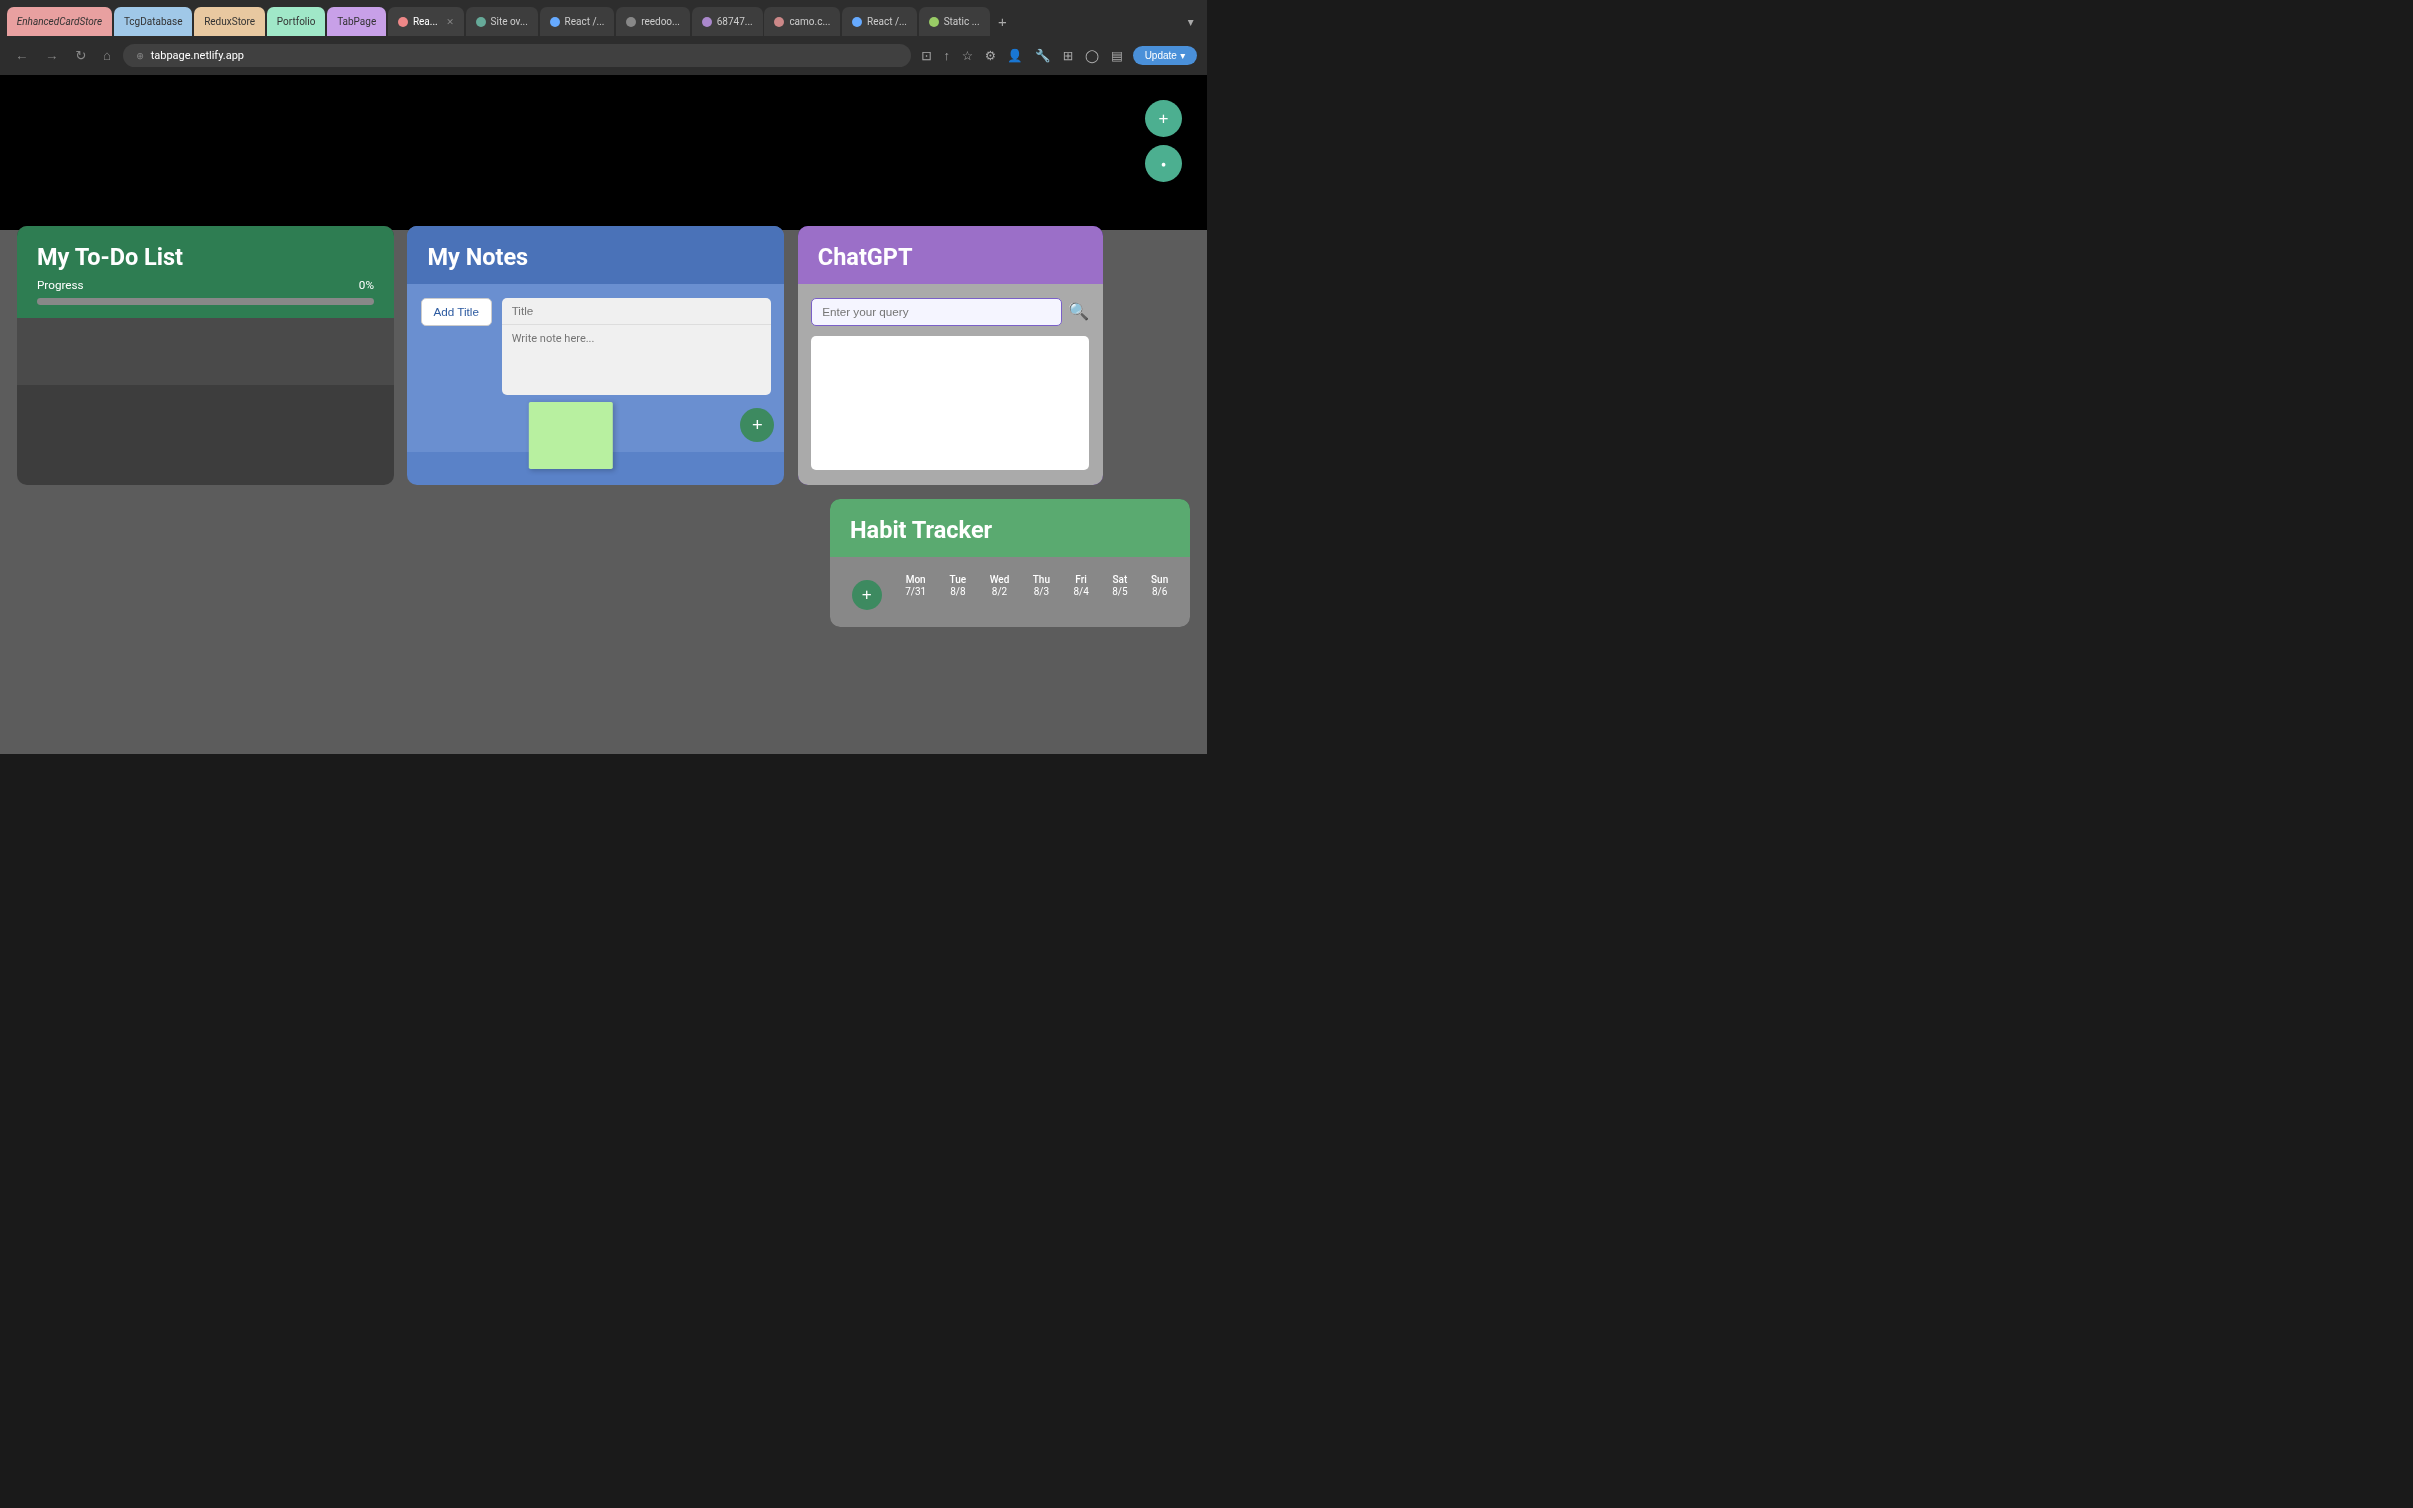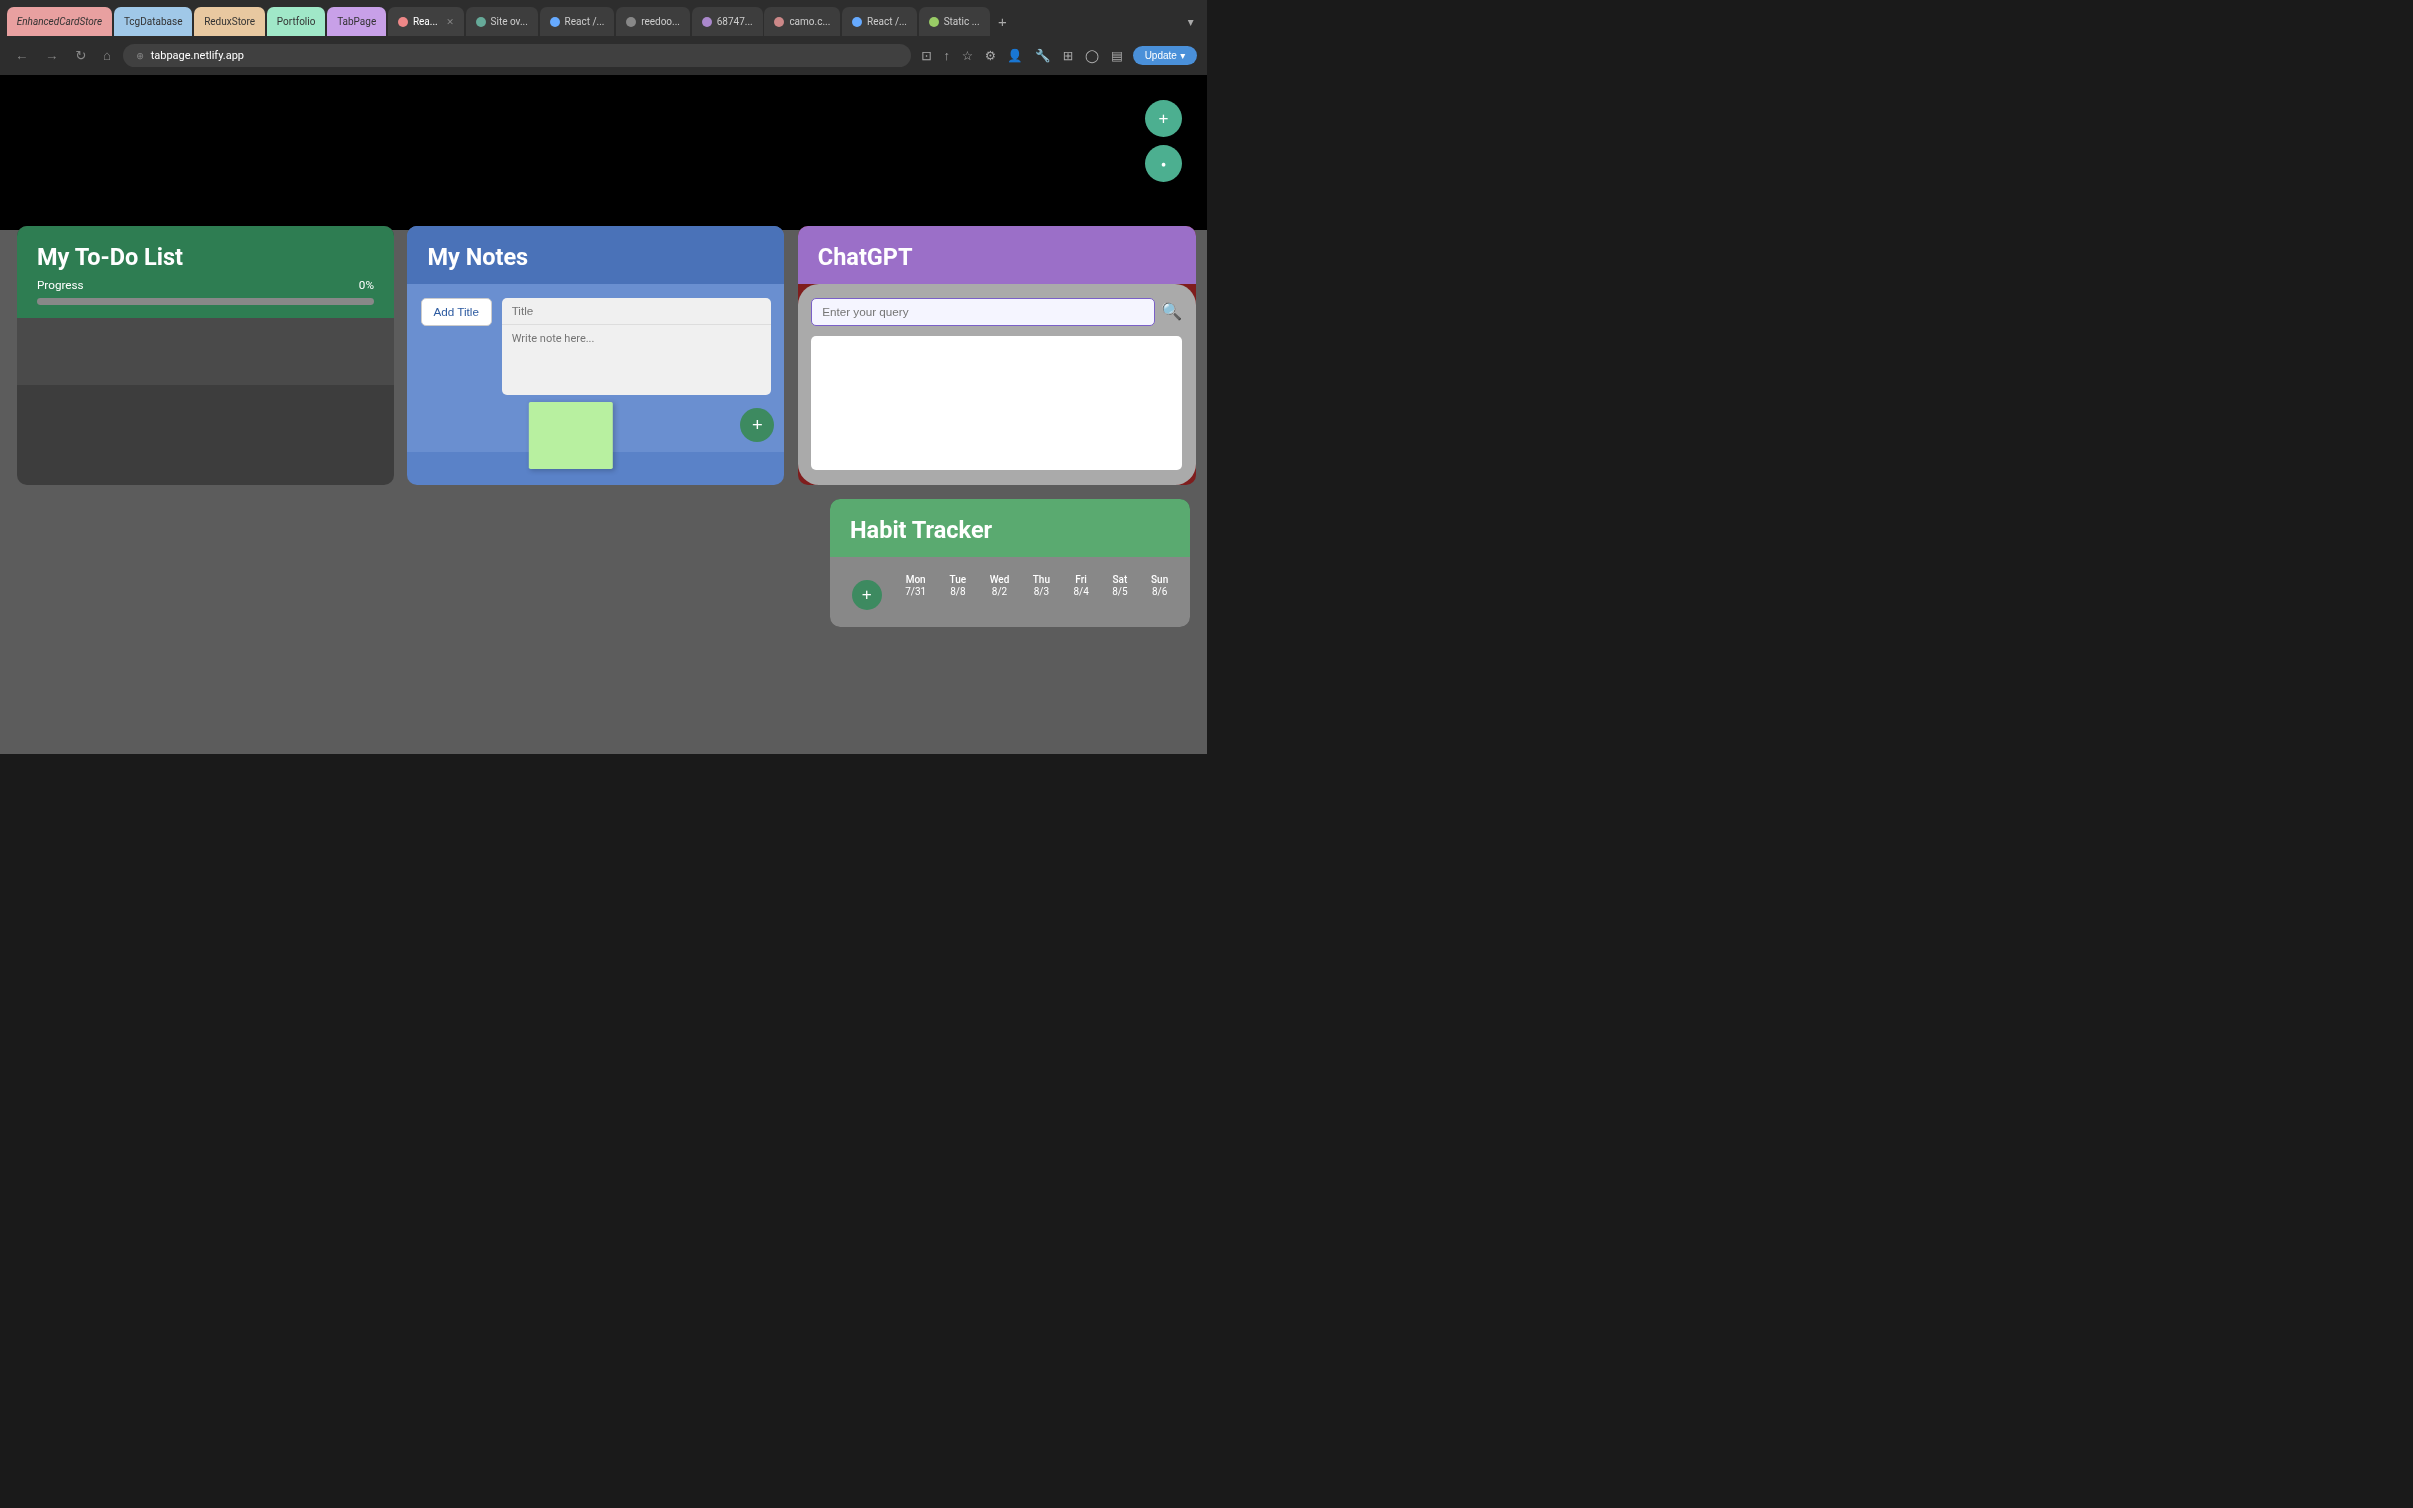--- a/index.html
+++ b/index.html
@@ -339,40 +339,39 @@
       color: #fff;
       font-size: 18.4px;
       cursor: pointer;
       display: flex;
       align-items: center;
       justify-content: center;
     }
 
     
     .chatgpt-widget {
-      width: 398px;
-      background: #7f1d1d;
+      width: 305px;
+      background: #4c1d95;
     }
 
     .chatgpt-header {
       background: #9b6fc8;
       padding: 17px 20px 13.4px;
     }
 
     .chatgpt-title {
       font-size: 23.5px;
       font-weight: bold;
       color: #fff;
     }
 
     .chatgpt-body {
       background: #aaaaaa;
       padding: 13.4px;
       min-height: 201px;
-      border-radius: 21px;
     }
 
     .chatgpt-input-row {
       display: flex;
       gap: 6.7px;
       align-items: center;
     }
 
     .chatgpt-input {
       flex: 1;

